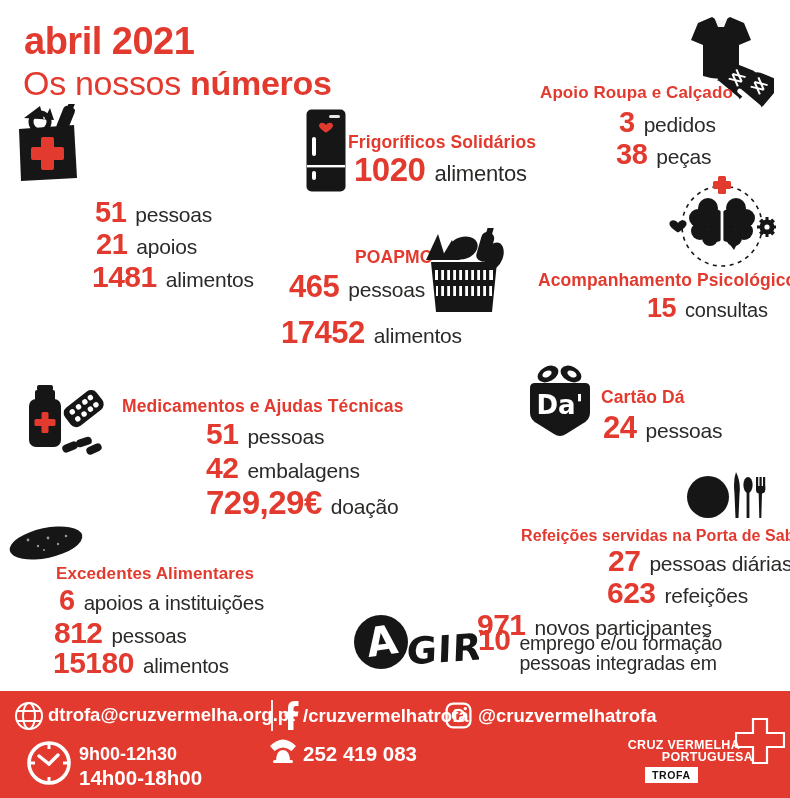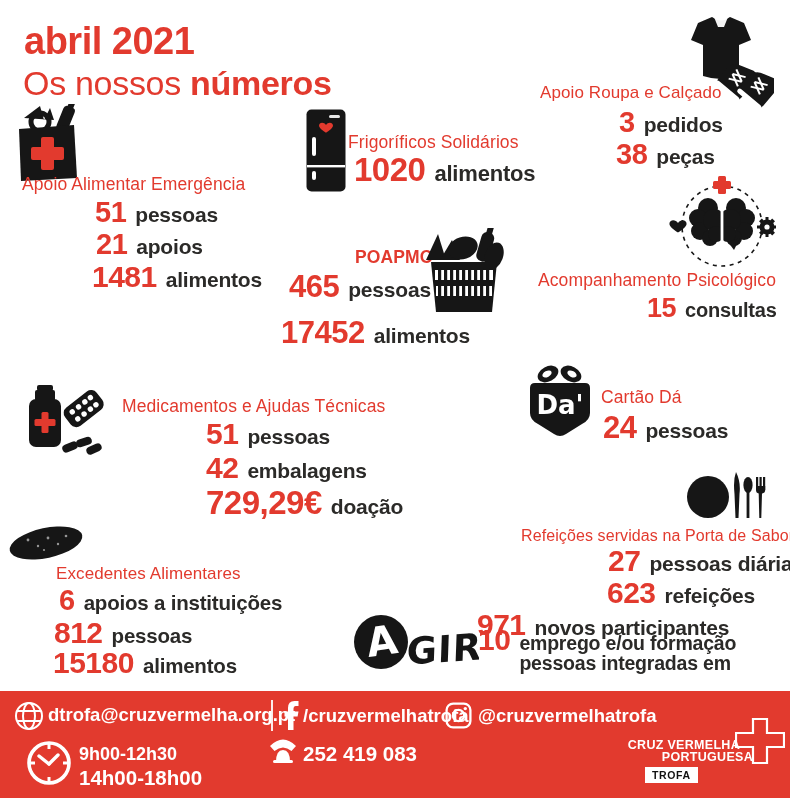--- a/index.html
+++ b/index.html
@@ -7,24 +7,24 @@
     --dark:#2b2a28;
     --ink:#161616;
   }
   *{box-sizing:border-box}
   body{margin:0;background:#888;display:flex;justify-content:center}
   .canvas{
     position:relative;width:790px;height:798px;background:#ffffff;
     font-family:"Liberation Sans",sans-serif;overflow:hidden;
   }
   .abs{position:absolute;white-space:nowrap}
-  .lab{color:var(--red);font-weight:400;letter-spacing:.1px}
+  .lab{color:var(--red);font-weight:700;letter-spacing:.1px}
   .stat{display:flex;align-items:baseline}
   .v{color:var(--red);font-weight:700;letter-spacing:-.5px}
-  .u{color:var(--dark);font-weight:700;margin-left:9px;letter-spacing:-.2px}
+  .u{color:var(--dark);font-weight:400;margin-left:9px;letter-spacing:-.2px}
   .footer{
     position:absolute;left:0;top:691px;width:790px;height:107px;
     background:var(--red);color:#fff;
   }
   .ft{color:#fff;font-weight:700}
   .badge{background:#fff;color:#111;font-weight:700;padding:2px 7px;letter-spacing:.6px}
   svg{display:block}
 </style>
 </head>
 <body>
@@ -40,21 +40,20 @@
     <polygon points="14,14 30,2 34,16 40,4 44,16" fill="var(--ink)"></polygon>
     <g transform="rotate(22 56 14)">
         <rect x="50" y="2" width="12" height="26" rx="4" fill="var(--ink)"></rect>
         <rect x="53" y="-3" width="6" height="8" fill="var(--ink)"></rect>
       </g>
     <circle cx="30" cy="18" r="9" fill="none" stroke="var(--ink)" stroke-width="5"></circle>
     <path d="M9 25 L64 21 L67 74 L11 77 Z" fill="var(--ink)"></path>
     <rect x="31" y="33" width="13" height="33" rx="2" fill="var(--red)"></rect>
     <rect x="21" y="43" width="33" height="13" rx="2" fill="var(--red)"></rect>
   </svg>
-  <div class="abs lab" style="left:22px;top:174px;font-size:17.5px">Apoio Alimentar Emergência</div>
   <div class="abs stat" style="left:95px;top:196px">
     <span class="v" style="font-size:29px">51</span>
     <span class="u" style="font-size:21px">pessoas</span>
   </div>
   <div class="abs stat" style="left:96px;top:228px">
     <span class="v" style="font-size:29px">21</span>
     <span class="u" style="font-size:21px">apoios</span>
   </div>
   <div class="abs stat" style="left:92px;top:260px">
     <span class="v" style="font-size:30px">1481</span>

